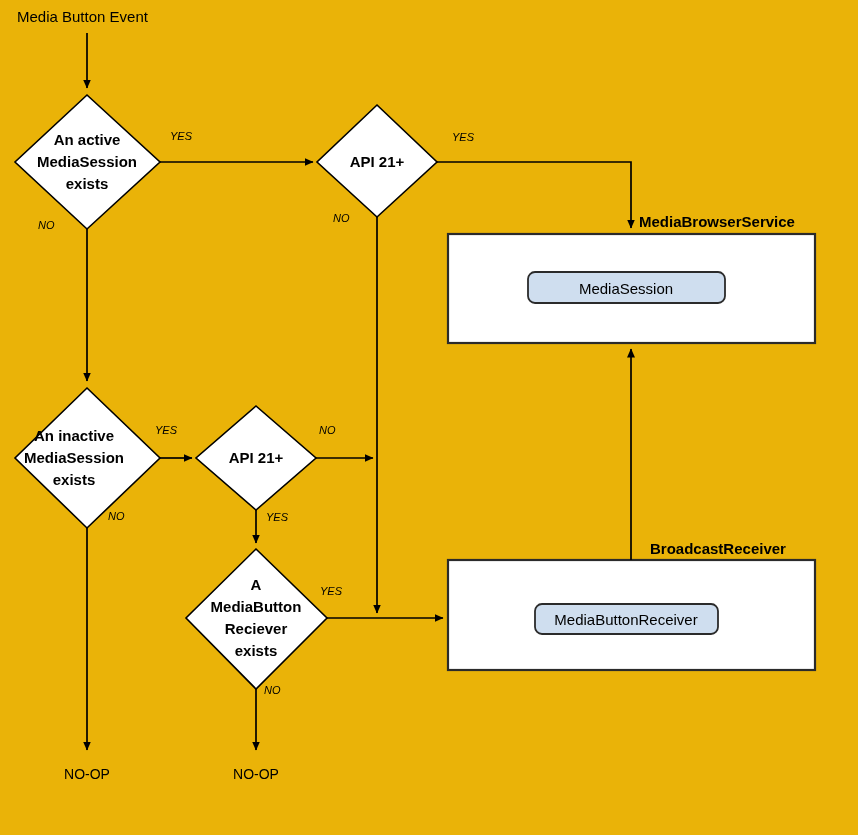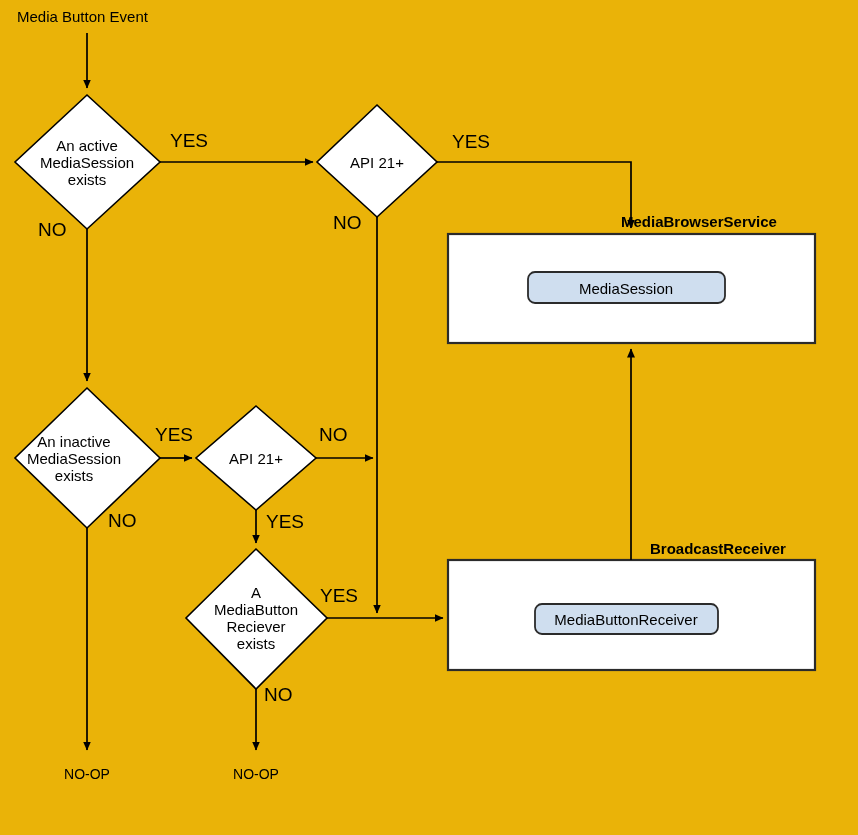--- a/index.html
+++ b/index.html
@@ -48,30 +48,32 @@
     font-size: 15px;
     line-height: 17px;
     white-space: pre;
     font-family: "Liberation Sans", sans-serif;
   }
   .node-label {
     position: absolute;
     text-align: center;
     transform: translate(-50%, -50%);
     font-size: 15px;
-    line-height: 17px;
+    line-height: 22px;
     color: #000000;
     white-space: pre;
     pointer-events: none;
+    font-weight: bold;
   }
   .edge-label {
     position: absolute;
-    font-size: 19px;
-    color: #000000;
-    white-space: pre;
+    font-size: 11px;
+    color: #000000;
+    white-space: pre;
+    font-style: italic;
   }
   .box-title {
     position: absolute;
     font-weight: bold;
     font-size: 15px;
     color: #000000;
     white-space: pre;
   }
   .chip-label {
     position: absolute;
@@ -175,21 +177,21 @@
   <div class="edge-label" style="left:108px; top:510px;">NO</div>
 
   <div class="edge-label" style="left:319px; top:424px;">NO</div>
 
   <div class="edge-label" style="left:266px; top:511px;">YES</div>
 
   <div class="edge-label" style="left:320px; top:585px;">YES</div>
 
   <div class="edge-label" style="left:264px; top:684px;">NO</div>
 
-  <div class="box-title" style="left:621px; top:213px;">MediaBrowserService</div>
+  <div class="box-title" style="left:639px; top:213px;">MediaBrowserService</div>
 
   <div class="box-title" style="left:650px; top:540px;text-align:center;">BroadcastReceiver</div>
 
   <div class="chip-label" style="left:626px; top:288px;">MediaSession</div>
 
   <div class="chip-label" style="left:626px; top:619px;text-align:center;">MediaButtonReceiver</div>
 
   <div class="terminal-label" style="left:87px; top:766px;">NO-OP</div>
 
   <div class="terminal-label" style="left:256px; top:766px;">NO-OP</div>

